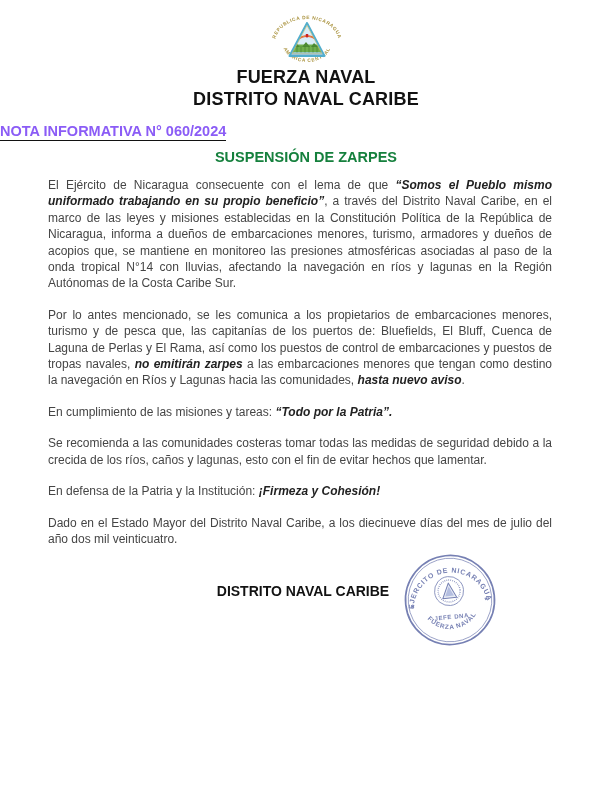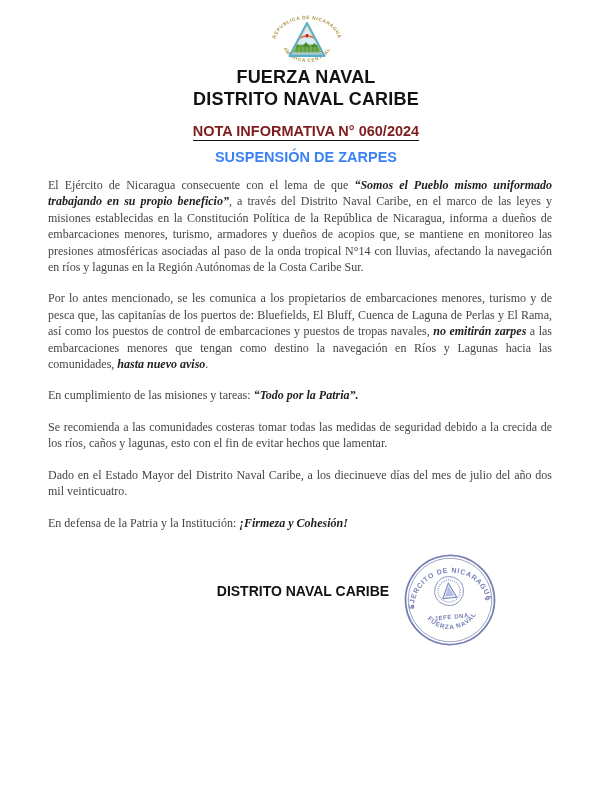--- a/index.html
+++ b/index.html
@@ -32,53 +32,52 @@
     font-size: 18px;
     line-height: 22px;
     color: #121212;
     letter-spacing: 0.2px;
   }
   .nota-title {
     position: absolute;
     left: 0;
     top: 123px;
     width: 612px;
-    text-align: center;
     font-weight: bold;
     font-size: 14.5px;
-    color: #7f1d1d;
+    color: #8b5cf6;
   }
   .nota-title span {
     display: inline-block;
     border-bottom: 1.6px solid #121212;
     padding-bottom: 1px;
   }
   .subject-title {
     position: absolute;
     left: 0;
     top: 149px;
     width: 612px;
     text-align: center;
     font-weight: bold;
     font-size: 14.5px;
-    color: #3b82f6;
+    color: #15803d;
   }
 
   
   .doc-body {
     position: absolute;
     left: 48px;
     top: 177px;
     width: 516px;
     font-size: 12px;
     line-height: 16.4px;
     color: #454545;
     text-align: justify;
   }
-  .doc-body p { margin: 0 12px 15px 0; font-family: Liberation Serif, serif; }
+  .doc-body p { margin: 0 12px 15px 0; }
   .doc-body .bi {
     font-weight: bold;
     font-style: italic;
     color: #222222;
   }
 
   
   .signature {
     position: absolute;
     left: 48px;
@@ -158,22 +157,22 @@
     <span>NOTA INFORMATIVA N° 060/2024</span>
   </div>
 
   <div class="subject-title">SUSPENSIÓN DE ZARPES</div>
 
   <div class="doc-body">
       <p><span class="seg">El Ejército de Nicaragua consecuente con el lema de que </span><span class="bi">“Somos el Pueblo mismo uniformado trabajando en su propio beneficio”</span><span class="seg">, a través del Distrito Naval Caribe, en el marco de las leyes y misiones establecidas en la Constitución Política de la República de Nicaragua, informa a dueños de embarcaciones menores, turismo, armadores y dueños de acopios que, se mantiene en monitoreo las presiones atmosféricas asociadas al paso de la onda tropical N°14 con lluvias, afectando la navegación en ríos y lagunas en la Región Autónomas de la Costa Caribe Sur.</span></p>
       <p><span class="seg">Por lo antes mencionado, se les comunica a los propietarios de embarcaciones menores, turismo y de pesca que, las capitanías de los puertos de: Bluefields, El Bluff, Cuenca de Laguna de Perlas y El Rama, así como los puestos de control de embarcaciones y puestos de tropas navales, </span><span class="bi">no emitirán zarpes</span><span class="seg"> a las embarcaciones menores que tengan como destino la navegación en Ríos y Lagunas hacia las comunidades, </span><span class="bi">hasta nuevo aviso</span><span class="seg">.</span></p>
       <p><span class="seg">En cumplimiento de las misiones y tareas: </span><span class="bi">“Todo por la Patria”.</span></p>
       <p><span class="seg">Se recomienda a las comunidades costeras tomar todas las medidas de seguridad debido a la crecida de los ríos, caños y lagunas, esto con el fin de evitar hechos que lamentar.</span></p>
+      <p><span class="seg">En defensa de la Patria y la Institución: </span><span class="bi">¡Firmeza y Cohesión!</span></p>
       <p><span class="seg">Dado en el Estado Mayor del Distrito Naval Caribe, a los diecinueve días del mes de julio del año dos mil veinticuatro.</span></p>
-      <p><span class="seg">En defensa de la Patria y la Institución: </span><span class="bi">¡Firmeza y Cohesión!</span></p>
     </div>
 
   <div class="signature">
     <div>DISTRITO NAVAL CARIBE</div>
   </div>
 
   <div class="stamp">
     <svg width="94" height="94" viewBox="0 0 94 94">
       <defs>
         <path id="stampTop" d="M 10 51 A 37.5 37.5 0 0 1 84 51" fill="none"></path>

